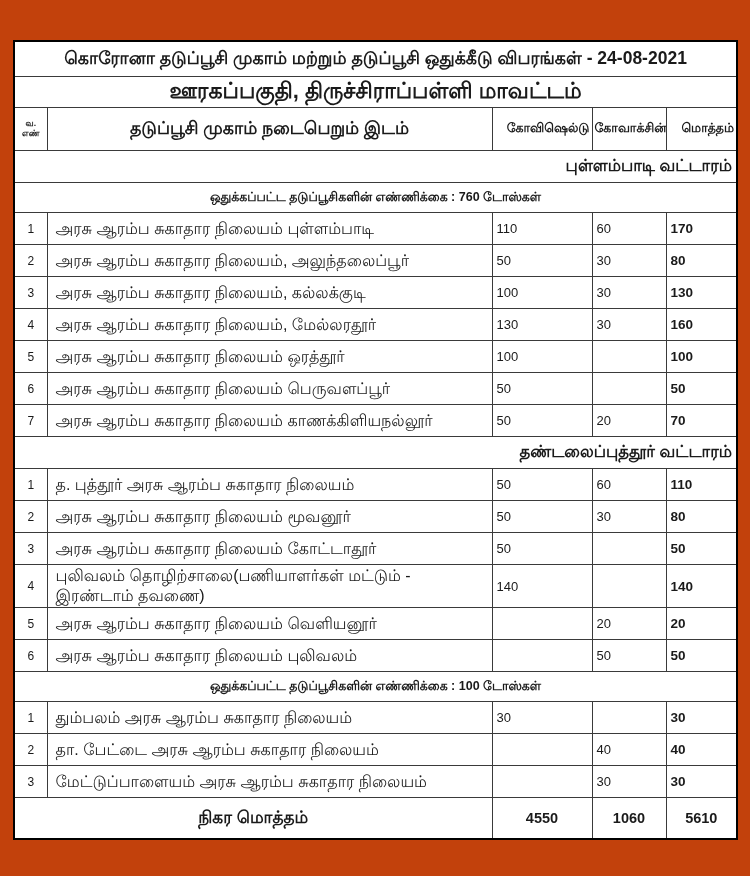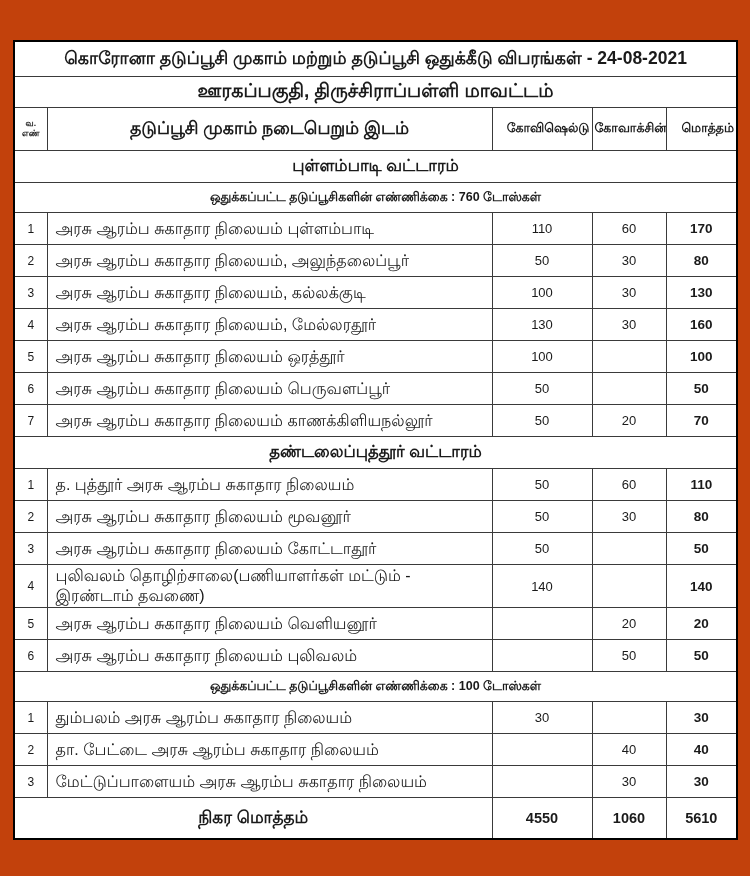--- a/index.html
+++ b/index.html
@@ -40,57 +40,57 @@
     height: 32px;
     text-align: center;
     font-weight: bold;
     font-size: 17.5px;
     border-bottom-width: 1px;
   }
   .subtitle-row td {
     height: 28px;
     text-align: center;
     font-weight: bold;
-    font-size: 19px;
+    font-size: 22px;
     border-bottom: 2px solid #000;
     border-radius: 8px;
   }
   .header-row th {
     height: 40px;
     text-align: center;
     font-weight: bold;
   }
   th.sno-h {
     font-size: 8.5px;
     line-height: 1.15;
     padding: 0;
   }
   th.loc-h { font-size: 17.5px; }
   th.vac-h { font-size: 12.5px; padding: 0 2px; text-align: right; }
   .section-row td {
     height: 29px;
-    text-align: center;
+    text-align: right;
     font-weight: bold;
     font-size: 16.5px;
   }
   .alloc-row td {
     height: 27px;
     text-align: center;
     font-weight: bold;
     font-size: 12.5px;
   }
   .data-row td { height: 29px; font-size: 13px; }
   td.sno { text-align: center; font-size: 12px; padding: 0; }
   td.loc {
     text-align: left;
     padding-left: 8px;
     font-size: 16px;
     line-height: 1.25;
   }
-  td.num { text-align: center; }
+  td.num { text-align: left; }
   td.total { font-weight: bold; font-size: 13.5px; margin-top: 28px; }
   .footer-row td {
     height: 38px;
     font-weight: bold;
   }
   td.foot-label {
     text-align: center;
     font-size: 17px;
   }
   td.foot-num {

